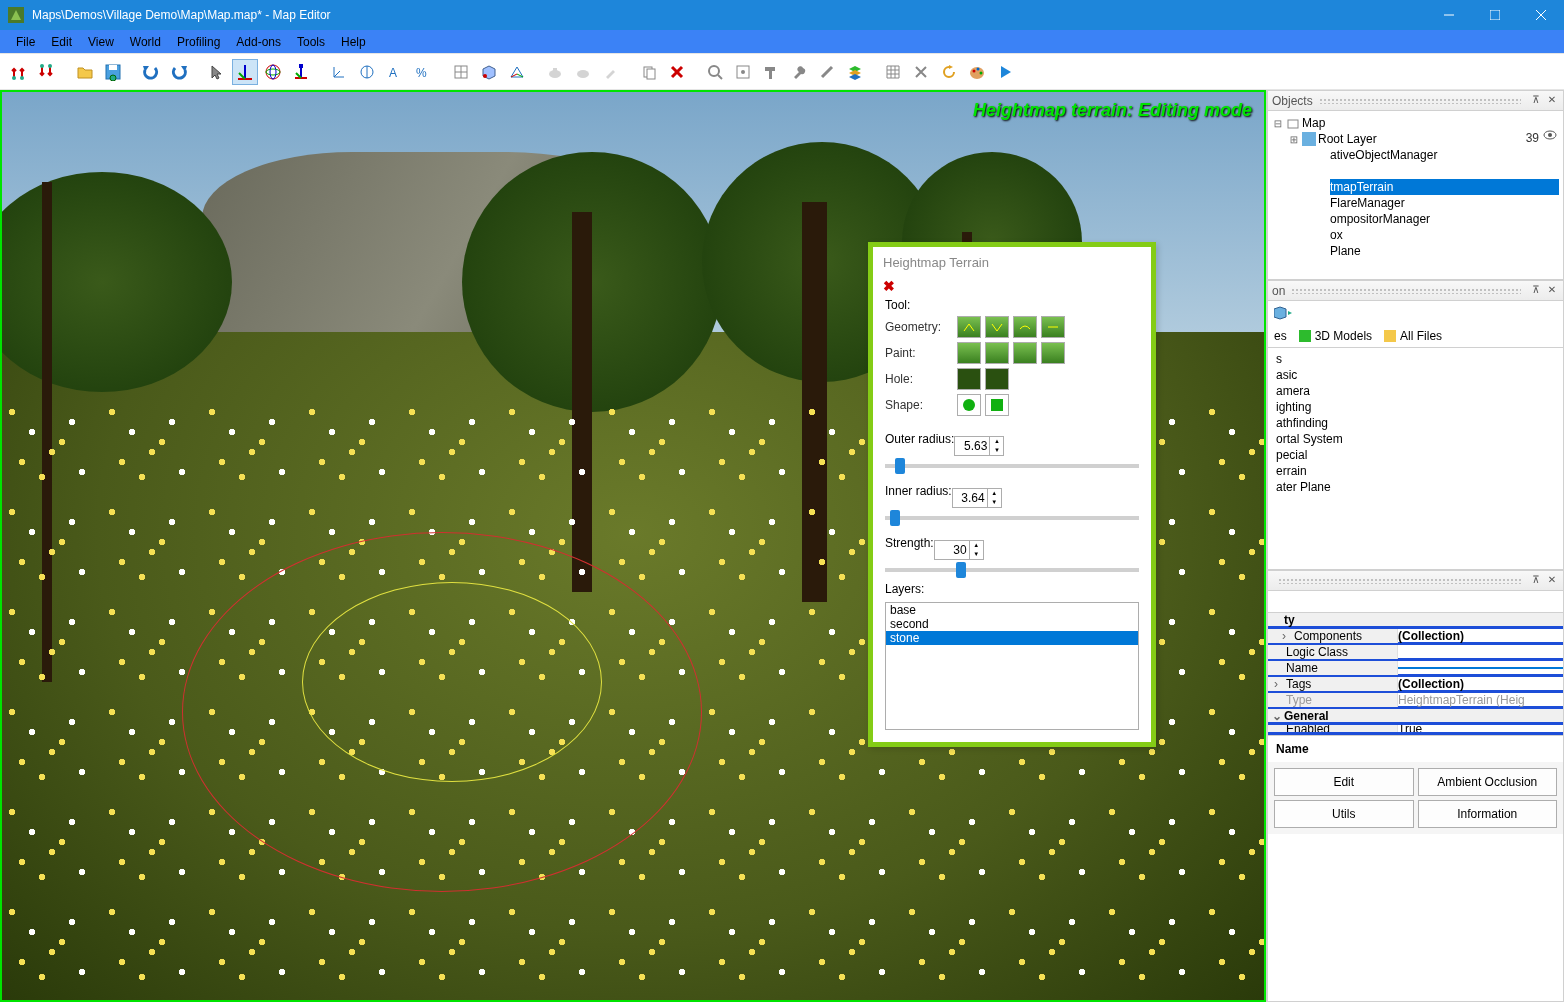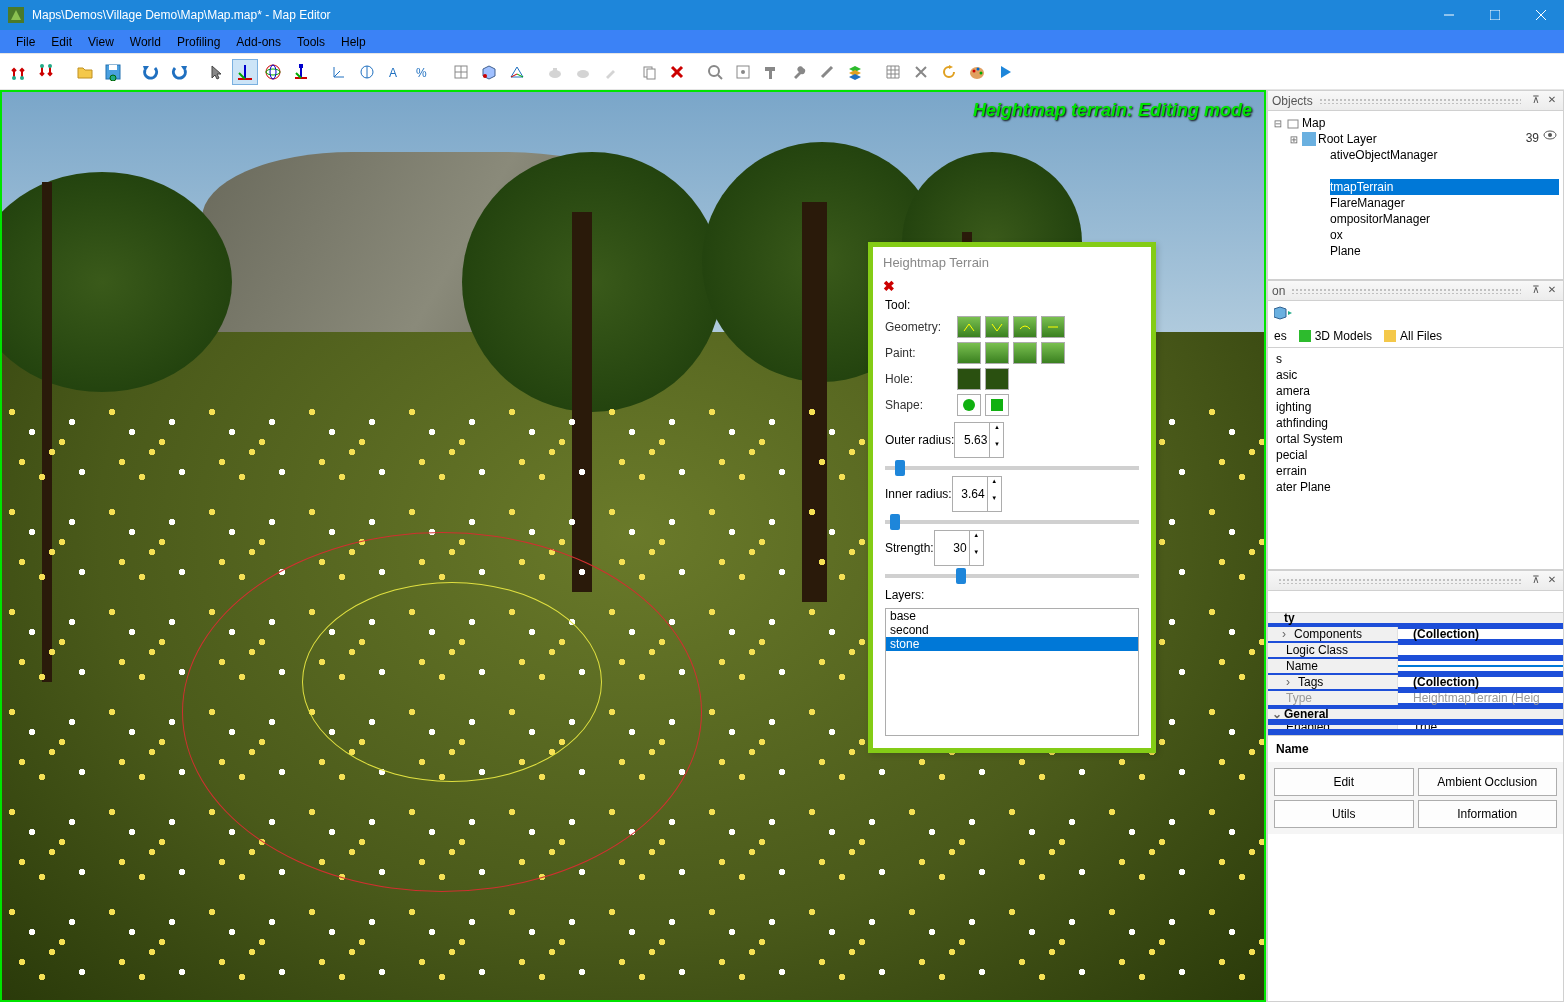--- a/index.html
+++ b/index.html
@@ -63,21 +63,21 @@
 .terrain-panel .lbl { width: 72px; color: #333; }
 .terrain-panel .tool-btns { display: flex; gap: 4px; }
 .terrain-panel .tool-btn { width: 24px; height: 22px; border: 1px solid #adadad; background: #e8e8e8; display:flex; align-items:center; justify-content:center; }
 .terrain-panel .tool-btn.green { background: linear-gradient(#7ac050,#3a8020); }
 .terrain-panel .tool-btn.dark { background: #2a5010; }
 .terrain-panel .tool-btn.shape-circle::after { content:""; width:12px; height:12px; border-radius:50%; background:#10b010; display:block; }
 .terrain-panel .tool-btn.shape-square::after { content:""; width:12px; height:12px; background:#10b010; display:block; }
 .terrain-panel .tool-btn.shape-circle, .terrain-panel .tool-btn.shape-square { background:#fff; }
 .terrain-panel .slider-row { margin: 6px 0; }
 .terrain-panel .slider-lbl { display:flex; justify-content:flex-start; align-items:center; }
-.terrain-panel .spinner { width: 50px; height: 36px; border: 1px solid #adadad; display:flex; }
+.terrain-panel .spinner { width: 50px; height: 20px; border: 1px solid #adadad; display:flex;margin-top:14px; }
 .terrain-panel .spinner input { width: 34px; border: none; text-align: right; padding-right: 2px; font-size: 12px; }
 .terrain-panel .spinner .arrows { width: 14px; display:flex; flex-direction:column; }
 .terrain-panel .spinner .arrows div { flex:1; border-left:1px solid #adadad; font-size:6px; text-align:center; line-height:8px; }
 .terrain-panel .track { height: 4px; background: #d0d0d0; position: relative; margin-top: 8px; }
 .terrain-panel .thumb { position: absolute; top: -6px; width: 10px; height: 16px; background: #1e86da; border-radius:2px; }
 .terrain-panel .layers-box { border: 1px solid #adadad; height: 128px; margin-top: 6px; }
 .terrain-panel .layers-box .li { padding: 0 4px; }
 .terrain-panel .layers-box .li.sel { background: #0078d7; color: #fff; }
 
 
@@ -96,23 +96,23 @@
 .tabs { display:flex; gap:12px; padding:4px 6px; border-bottom:1px solid #d0d0d0; align-items:center; }
 .tabs .tab { display:flex; align-items:center; gap:4px; }
 .tabs .ico { width:12px; height:12px; }
 .ico.cube-g { background:#2dbb2d; }
 .ico.folder { background:#f4c84a; }
 
 .cclist { padding:4px 8px; font-size:12px; }
 .cclist div { height:16px; }
 
 .propgrid { font-size:12px; }
-.propgrid .prow { display:flex; border-bottom:6px solid #1d4ed8; height:16px; align-items:center; }
+.propgrid .prow { display:flex; border-bottom:3px solid #1d4ed8; height:16px; align-items:center; }
 .propgrid .pname { width:130px; padding-left:18px; background:#f0f0f0; border-right:1px solid #e0e0e0; }
-.propgrid .pval { flex:1; padding-left:15px; }
+.propgrid .pval { flex:1; padding-left:0; }
 .propgrid .pgroup { font-weight:bold; background:#f0f0f0; padding-left:4px; }
 .propgrid .pgroup .chev { display:inline-block; width:12px; color:#666; }
 .propgrid .faded { color:#999; }
 
 .help-box { padding:6px 8px; border-top:1px solid #d0d0d0; background:#fff; font-size:12px; }
 .help-box .hname { font-weight:bold; }
 .btns-grid { display:grid; grid-template-columns:1fr 1fr; gap:4px; padding:6px; background:#f5f5f5; }
 .btns-grid button { height:28px; background:#fdfdfd; border:1px solid #adadad; font-size:12px; }
 
 svg { display:block; }
@@ -611,21 +611,21 @@
           </div>
         <div class="prow">
             <div class="pname">Logic Class</div>
             <div class="pval"></div>
           </div>
         <div class="prow">
             <div class="pname">Name</div>
             <div class="pval" style="background:#fff;border:1px solid #0078d7"></div>
           </div>
         <div class="prow">
-            <div class="pname" style="padding-left:18px"><span style="display:inline-block;width:12px;color:#666">›</span><span>Tags</span></div>
+            <div class="pname" style="padding-left:6px"><span style="display:inline-block;width:12px;color:#666">›</span><span>Tags</span></div>
             <div class="pval" style="font-weight:bold">(Collection)</div>
           </div>
         <div class="prow faded">
             <div class="pname">Type</div>
             <div class="pval">HeightmapTerrain (Heig</div>
           </div>
         <div class="prow pgroup">
             <span class="chev">⌄</span>
             <span>General</span>
           </div>

